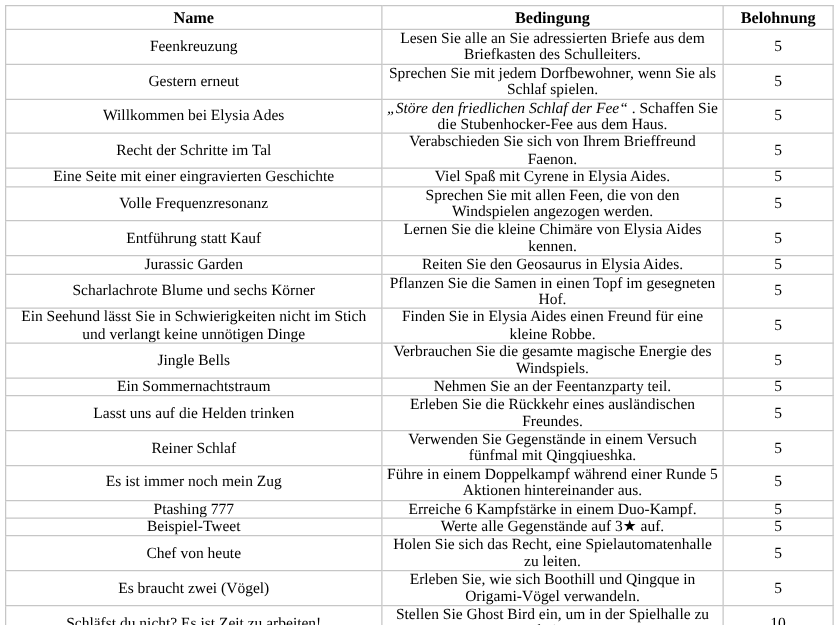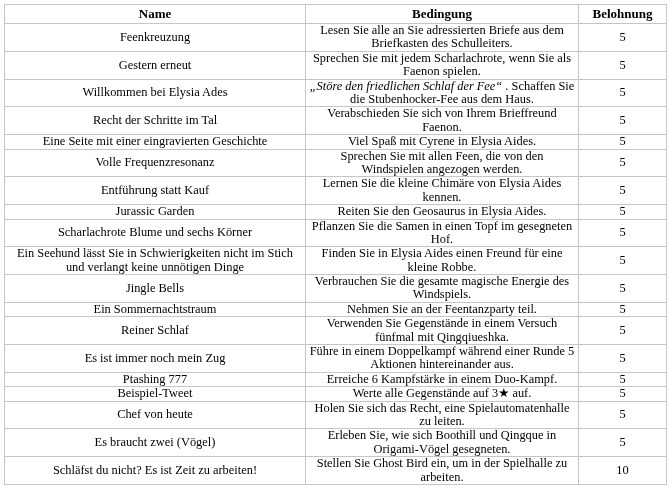--- a/index.html
+++ b/index.html
@@ -62,21 +62,21 @@
     </tr>
   </thead>
   <tbody id="table-body">
       <tr>
         <td class="c-name">Feenkreuzung</td>
         <td class="c-cond"><i></i><span>Lesen Sie alle an Sie adressierten Briefe aus dem Briefkasten des Schulleiters.</span></td>
         <td class="c-reward">5</td>
       </tr>
       <tr>
         <td class="c-name">Gestern erneut</td>
-        <td class="c-cond"><i></i><span>Sprechen Sie mit jedem Scharlachrote, wenn Sie als Faenon spielen.</span></td>
+        <td class="c-cond"><i></i><span>Sprechen Sie mit jedem Dorfbewohner, wenn Sie als Schlaf spielen.</span></td>
         <td class="c-reward">5</td>
       </tr>
       <tr>
         <td class="c-name">Willkommen bei Elysia Ades</td>
         <td class="c-cond"><i>„Störe den friedlichen Schlaf der Fee“</i><span> . Schaffen Sie die Stubenhocker-Fee aus dem Haus.</span></td>
         <td class="c-reward">5</td>
       </tr>
       <tr>
         <td class="c-name">Recht der Schritte im Tal</td>
         <td class="c-cond"><i></i><span>Verabschieden Sie sich von Ihrem Brieffreund Faenon.</span></td>
@@ -116,20 +116,25 @@
         <td class="c-name">Jingle Bells</td>
         <td class="c-cond"><i></i><span>Verbrauchen Sie die gesamte magische Energie des Windspiels.</span></td>
         <td class="c-reward">5</td>
       </tr>
       <tr>
         <td class="c-name">Ein Sommernachtstraum</td>
         <td class="c-cond"><i></i><span>Nehmen Sie an der Feentanzparty teil.</span></td>
         <td class="c-reward">5</td>
       </tr>
       <tr>
+        <td class="c-name">Lasst uns auf die Helden trinken</td>
+        <td class="c-cond"><i></i><span>Erleben Sie die Rückkehr eines ausländischen Freundes.</span></td>
+        <td class="c-reward">5</td>
+      </tr>
+      <tr>
         <td class="c-name">Reiner Schlaf</td>
         <td class="c-cond"><i></i><span>Verwenden Sie Gegenstände in einem Versuch fünfmal mit Qingqiueshka.</span></td>
         <td class="c-reward">5</td>
       </tr>
       <tr>
         <td class="c-name">Es ist immer noch mein Zug</td>
         <td class="c-cond"><i></i><span>Führe in einem Doppelkampf während einer Runde 5 Aktionen hintereinander aus.</span></td>
         <td class="c-reward">5</td>
       </tr>
       <tr>
@@ -142,21 +147,21 @@
         <td class="c-cond"><i></i><span>Werte alle Gegenstände auf 3★ auf.</span></td>
         <td class="c-reward">5</td>
       </tr>
       <tr>
         <td class="c-name">Chef von heute</td>
         <td class="c-cond"><i></i><span>Holen Sie sich das Recht, eine Spielautomatenhalle zu leiten.</span></td>
         <td class="c-reward">5</td>
       </tr>
       <tr>
         <td class="c-name">Es braucht zwei (Vögel)</td>
-        <td class="c-cond"><i></i><span>Erleben Sie, wie sich Boothill und Qingque in Origami-Vögel gesegneten.</span></td>
+        <td class="c-cond"><i></i><span>Erleben Sie, wie sich Boothill und Qingque in Origami-Vögel verwandeln.</span></td>
         <td class="c-reward">5</td>
       </tr>
       <tr>
         <td class="c-name">Schläfst du nicht? Es ist Zeit zu arbeiten!</td>
         <td class="c-cond"><i></i><span>Stellen Sie Ghost Bird ein, um in der Spielhalle zu arbeiten.</span></td>
         <td class="c-reward">10</td>
       </tr>
     </tbody>
 </table>
 

